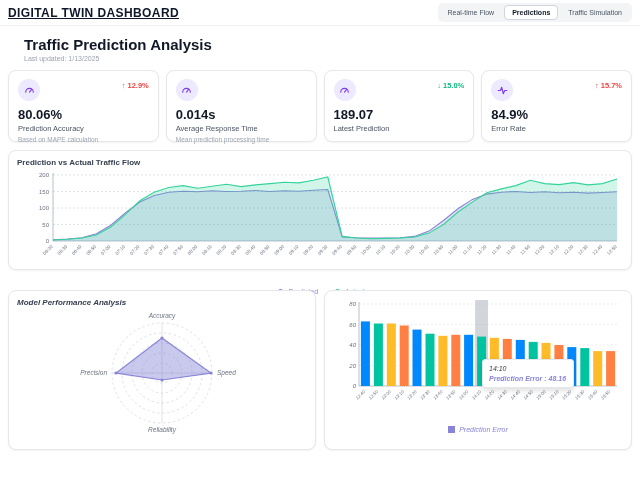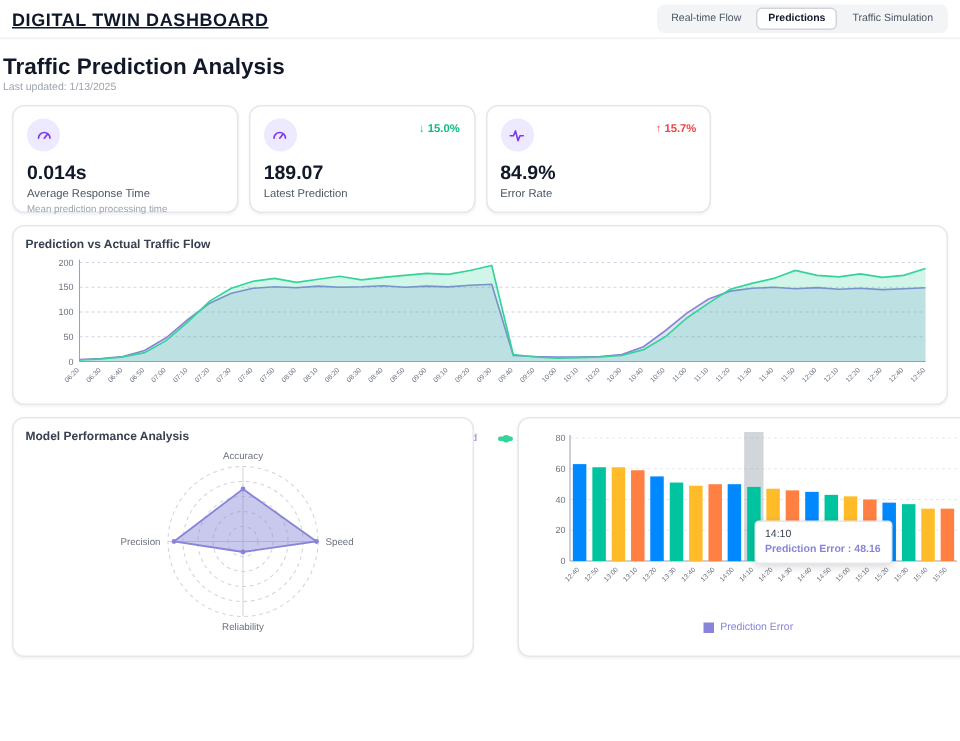--- a/index.html
+++ b/index.html
@@ -6,21 +6,21 @@
   html,body { width:640px; height:494px; background:#fff; font-family:"Liberation Sans", sans-serif; color:#111827; overflow:hidden; }
 
   
   .topbar { height:26px; display:flex; align-items:center; justify-content:space-between; padding:0 8px; border-bottom:1px solid #f1f1f3; background:#fff; }
   .brand { font-size:12px; font-weight:700; letter-spacing:.4px; color:#0f172a;text-decoration:underline; }
   .nav-seg { display:flex; align-items:center; background:#f3f4f6; border-radius:5px; padding:2px; gap:2px; }
   .nav-item { font-size:7px; color:#4b5563; padding:3px 7px; border:1px solid transparent; border-radius:4px; background:transparent; cursor:pointer; font-family:inherit; }
   .nav-item.active { background:#fff; border-color:#d1d5db; color:#111827; font-weight:700; }
 
   
-  .title-block { padding:10px 10px 4px 2px; }
+  .title-block { padding:10px 10px 4px 24px; }
   .page-title { font-size:15px; font-weight:700; color:#111827; }
   .page-sub { font-size:7px; color:#9ca3af; margin-top:2px; }
 
   
   .cards-row { display:grid; grid-template-columns:repeat(4,1fr); gap:7px; margin:4px 8px 0 8px; }
   .stat-card { position:relative; background:#fff; border:1px solid #e5e7eb; border-radius:8px; box-shadow:0 1px 2px rgba(0,0,0,.05); padding:8px 9px; height:72px; }
   .stat-icon { width:22px; height:22px; border-radius:50%; background:#ede9fe; display:flex; align-items:center; justify-content:center; }
   .stat-icon svg { width:13px; height:13px; stroke:var(--accent,#7c3aed); fill:none; stroke-width:2; stroke-linecap:round; stroke-linejoin:round; }
   .stat-badge { position:absolute; top:10px; right:9px; font-size:7.5px; font-weight:700; }
   .stat-badge.up { color:var(--red,#ef4444); }
@@ -32,21 +32,21 @@
 
   
   .chart-card { background:#fff; border:1px solid #e5e7eb; border-radius:8px; box-shadow:0 1px 2px rgba(0,0,0,.05); padding:7px 8px; }
   .main-chart-card { margin:8px 8px 0 8px; height:120px; }
   .chart-title { font-size:8px; font-weight:700; color:#374151; }
   .legend-row { display:flex; justify-content:center; gap:14px; margin-top:1px; }
   .legend-item { display:flex; align-items:center; gap:3px; font-size:7px; cursor:pointer; }
   .legend-swatch { width:10px; height:3px; border-radius:2px; position:relative; }
   .legend-swatch::after { content:""; position:absolute; left:3px; top:-1px; width:5px; height:5px; border-radius:50%; background:inherit; }
 
-  .bottom-row { display:grid; grid-template-columns:1fr 1fr; gap:29px; margin:8px 8px 0 8px; }
+  .bottom-row { display:grid; grid-template-columns:1fr 1fr; gap:8px; margin:20px 8px 0 8px;font-style:italic; }
   .bottom-card { height:160px; position:relative; }
 
   .bar-legend { display:flex; justify-content:center; align-items:center; gap:4px; font-size:7px; color:var(--series-purple,#8884d8); margin-top:0px; cursor:pointer; }
   .bar-legend .sq { width:7px; height:7px; background:var(--series-purple,#8884d8); }
 
   .tooltip { position:absolute; left:157px; top:68px; width:92px; background:#fff; border:1px solid #e5e7eb; border-radius:3px; box-shadow:0 2px 6px rgba(0,0,0,.15); padding:5px 6px; z-index:5; }
   .tooltip-time { font-size:7px; color:#374151; }
   .tooltip-val { font-size:7px; color:var(--series-purple,#8884d8); margin-top:3px; font-weight:700; }
 
   svg text { font-family:"Liberation Sans", sans-serif; }
@@ -63,20 +63,32 @@
   </nav>
 </header>
 
 <div class="title-block">
   <div class="page-title">Traffic Prediction Analysis</div>
   <div class="page-sub">Last updated: 1/13/2025</div>
 </div>
 
 <div class="cards-row">
 
+  <div class="stat-card">
+    <div class="stat-icon">
+      <svg viewBox="0 0 24 24">
+          <path d="M5 15a7 7 0 0 1 14 0"></path>
+          <path d="M12 15l4-5"></path>
+        </svg>
+    </div>
+    <span class="stat-badge up">↑ 12.9%</span>
+    <div class="stat-value">80.06%</div>
+    <div class="stat-label">Prediction Accuracy</div>
+    <div class="stat-sub">Based on MAPE calculation</div>
+  </div>
 
   <div class="stat-card">
     <div class="stat-icon">
       <svg viewBox="0 0 24 24">
           <path d="M5 15a7 7 0 0 1 14 0"></path>
           <path d="M12 15l4-5"></path>
         </svg>
     </div>
     <span class="stat-badge"></span>
     <div class="stat-value">0.014s</div>

